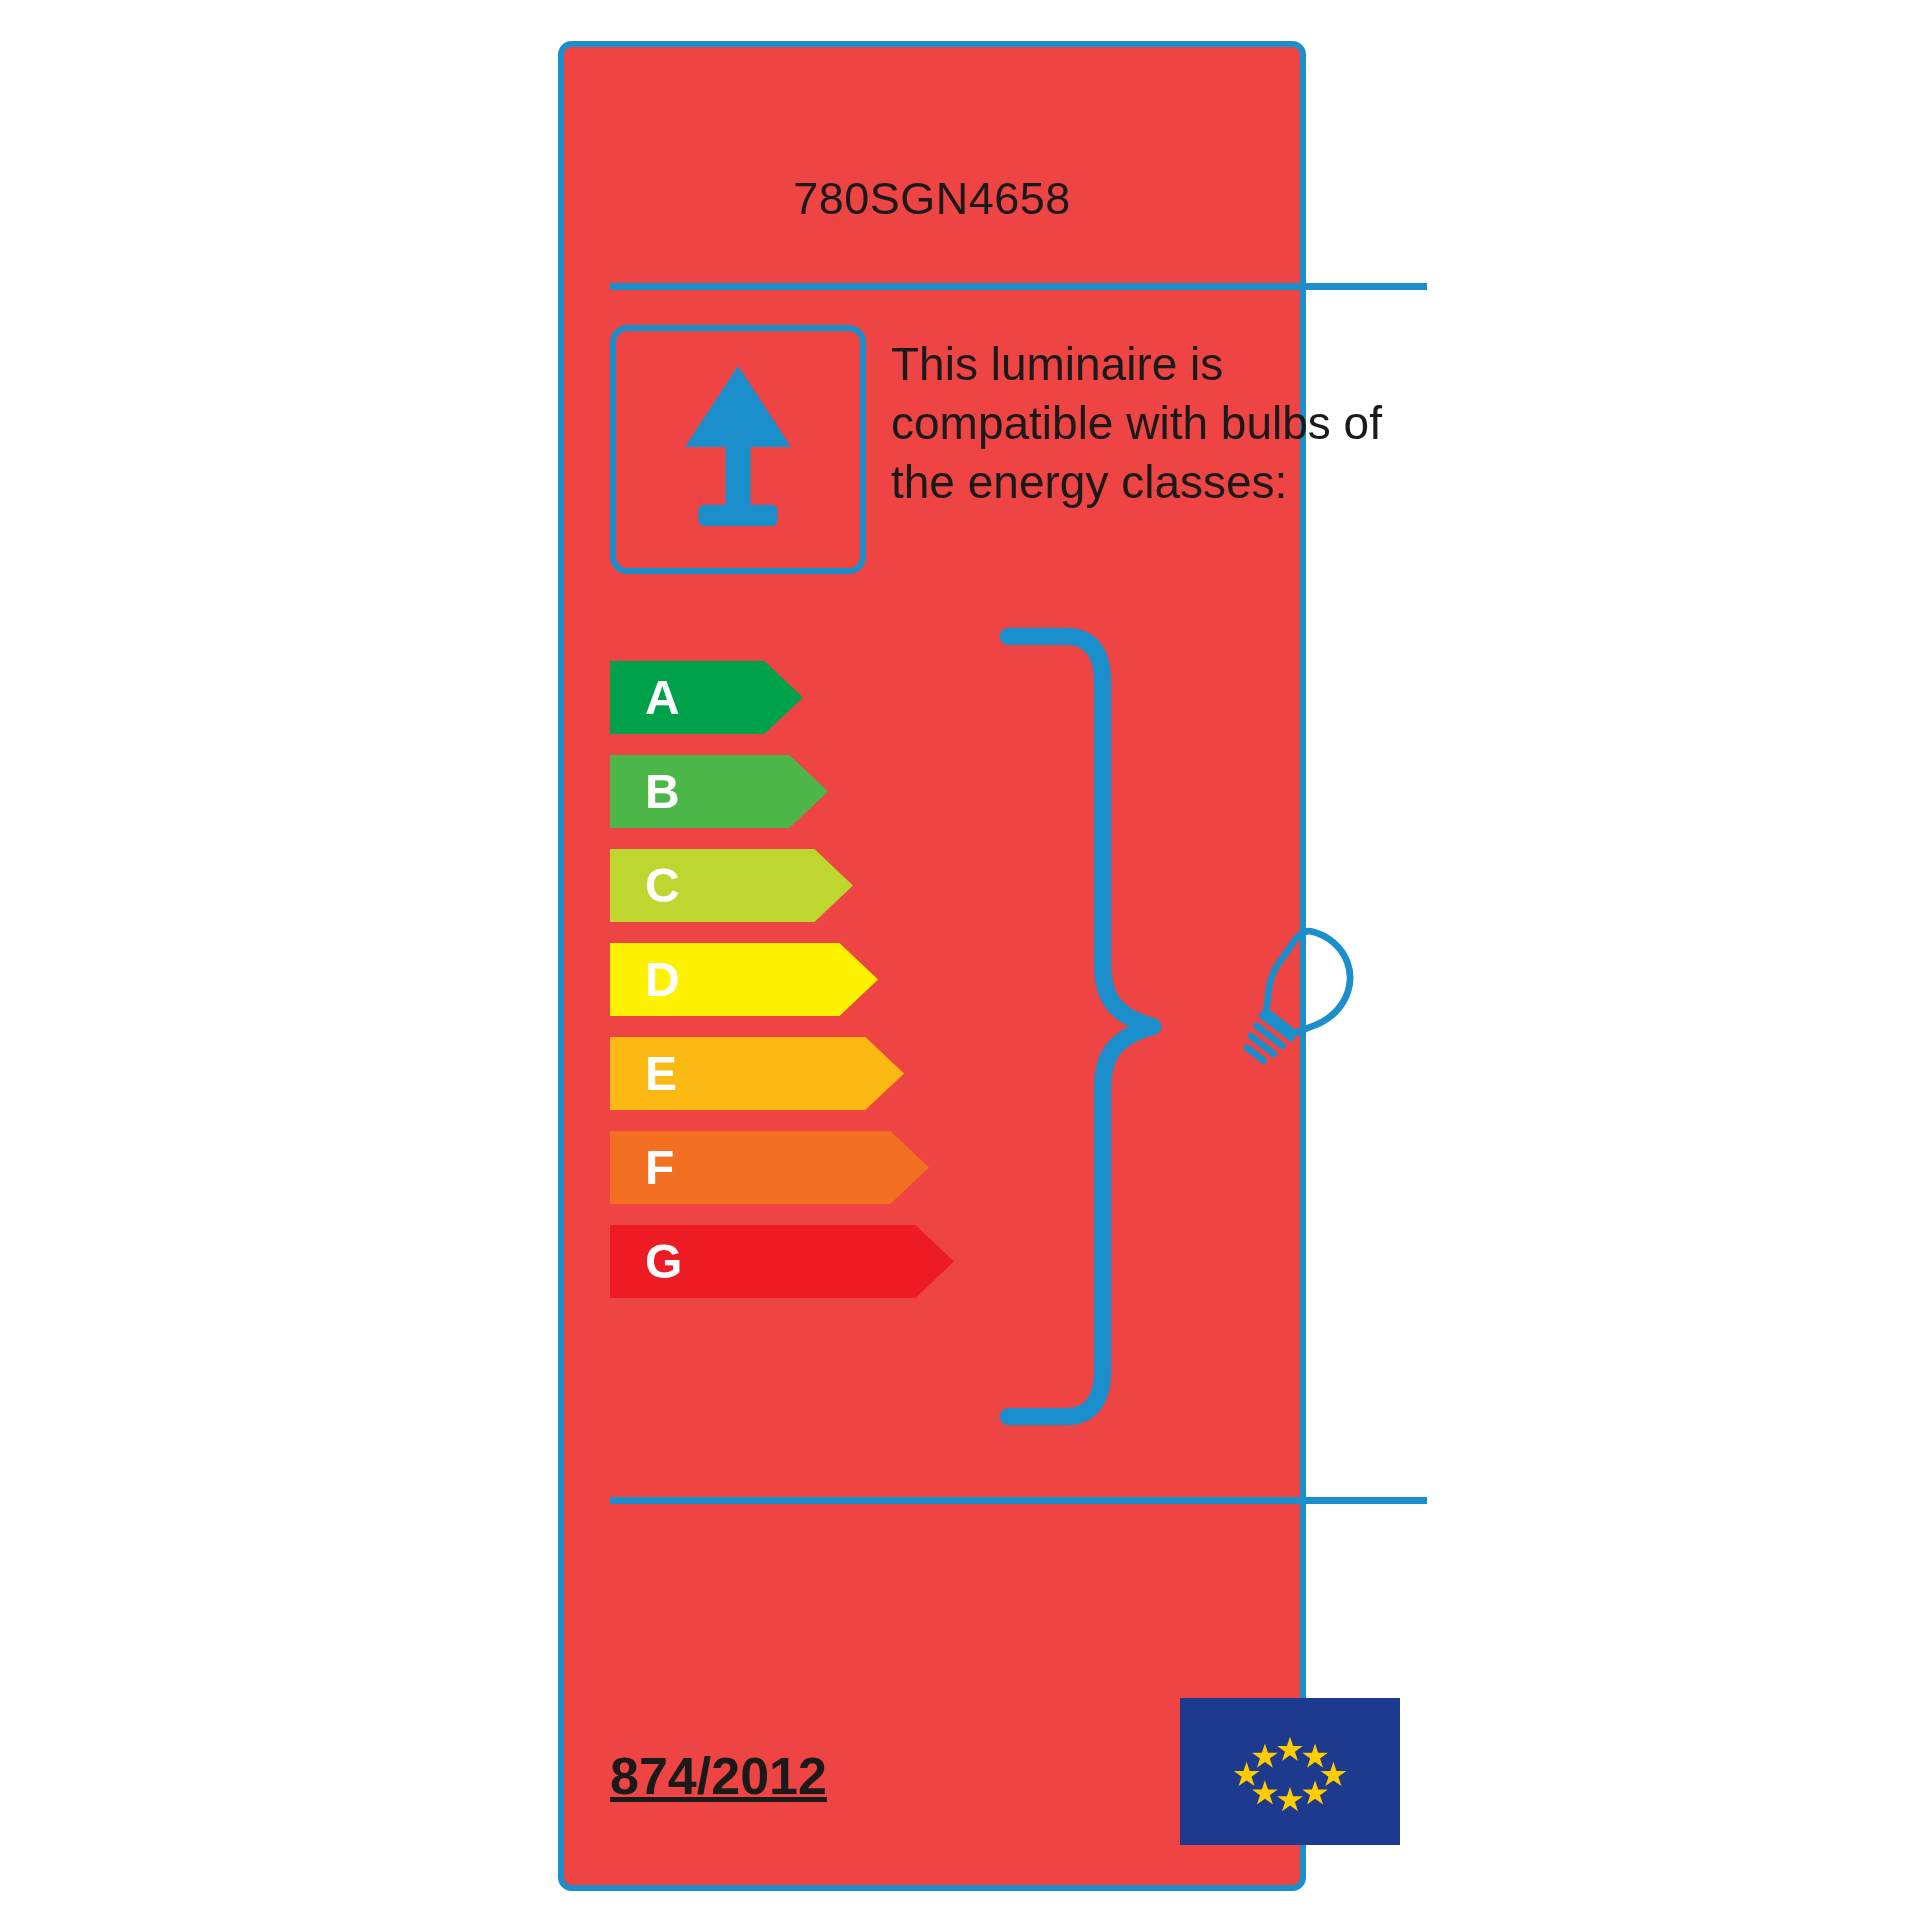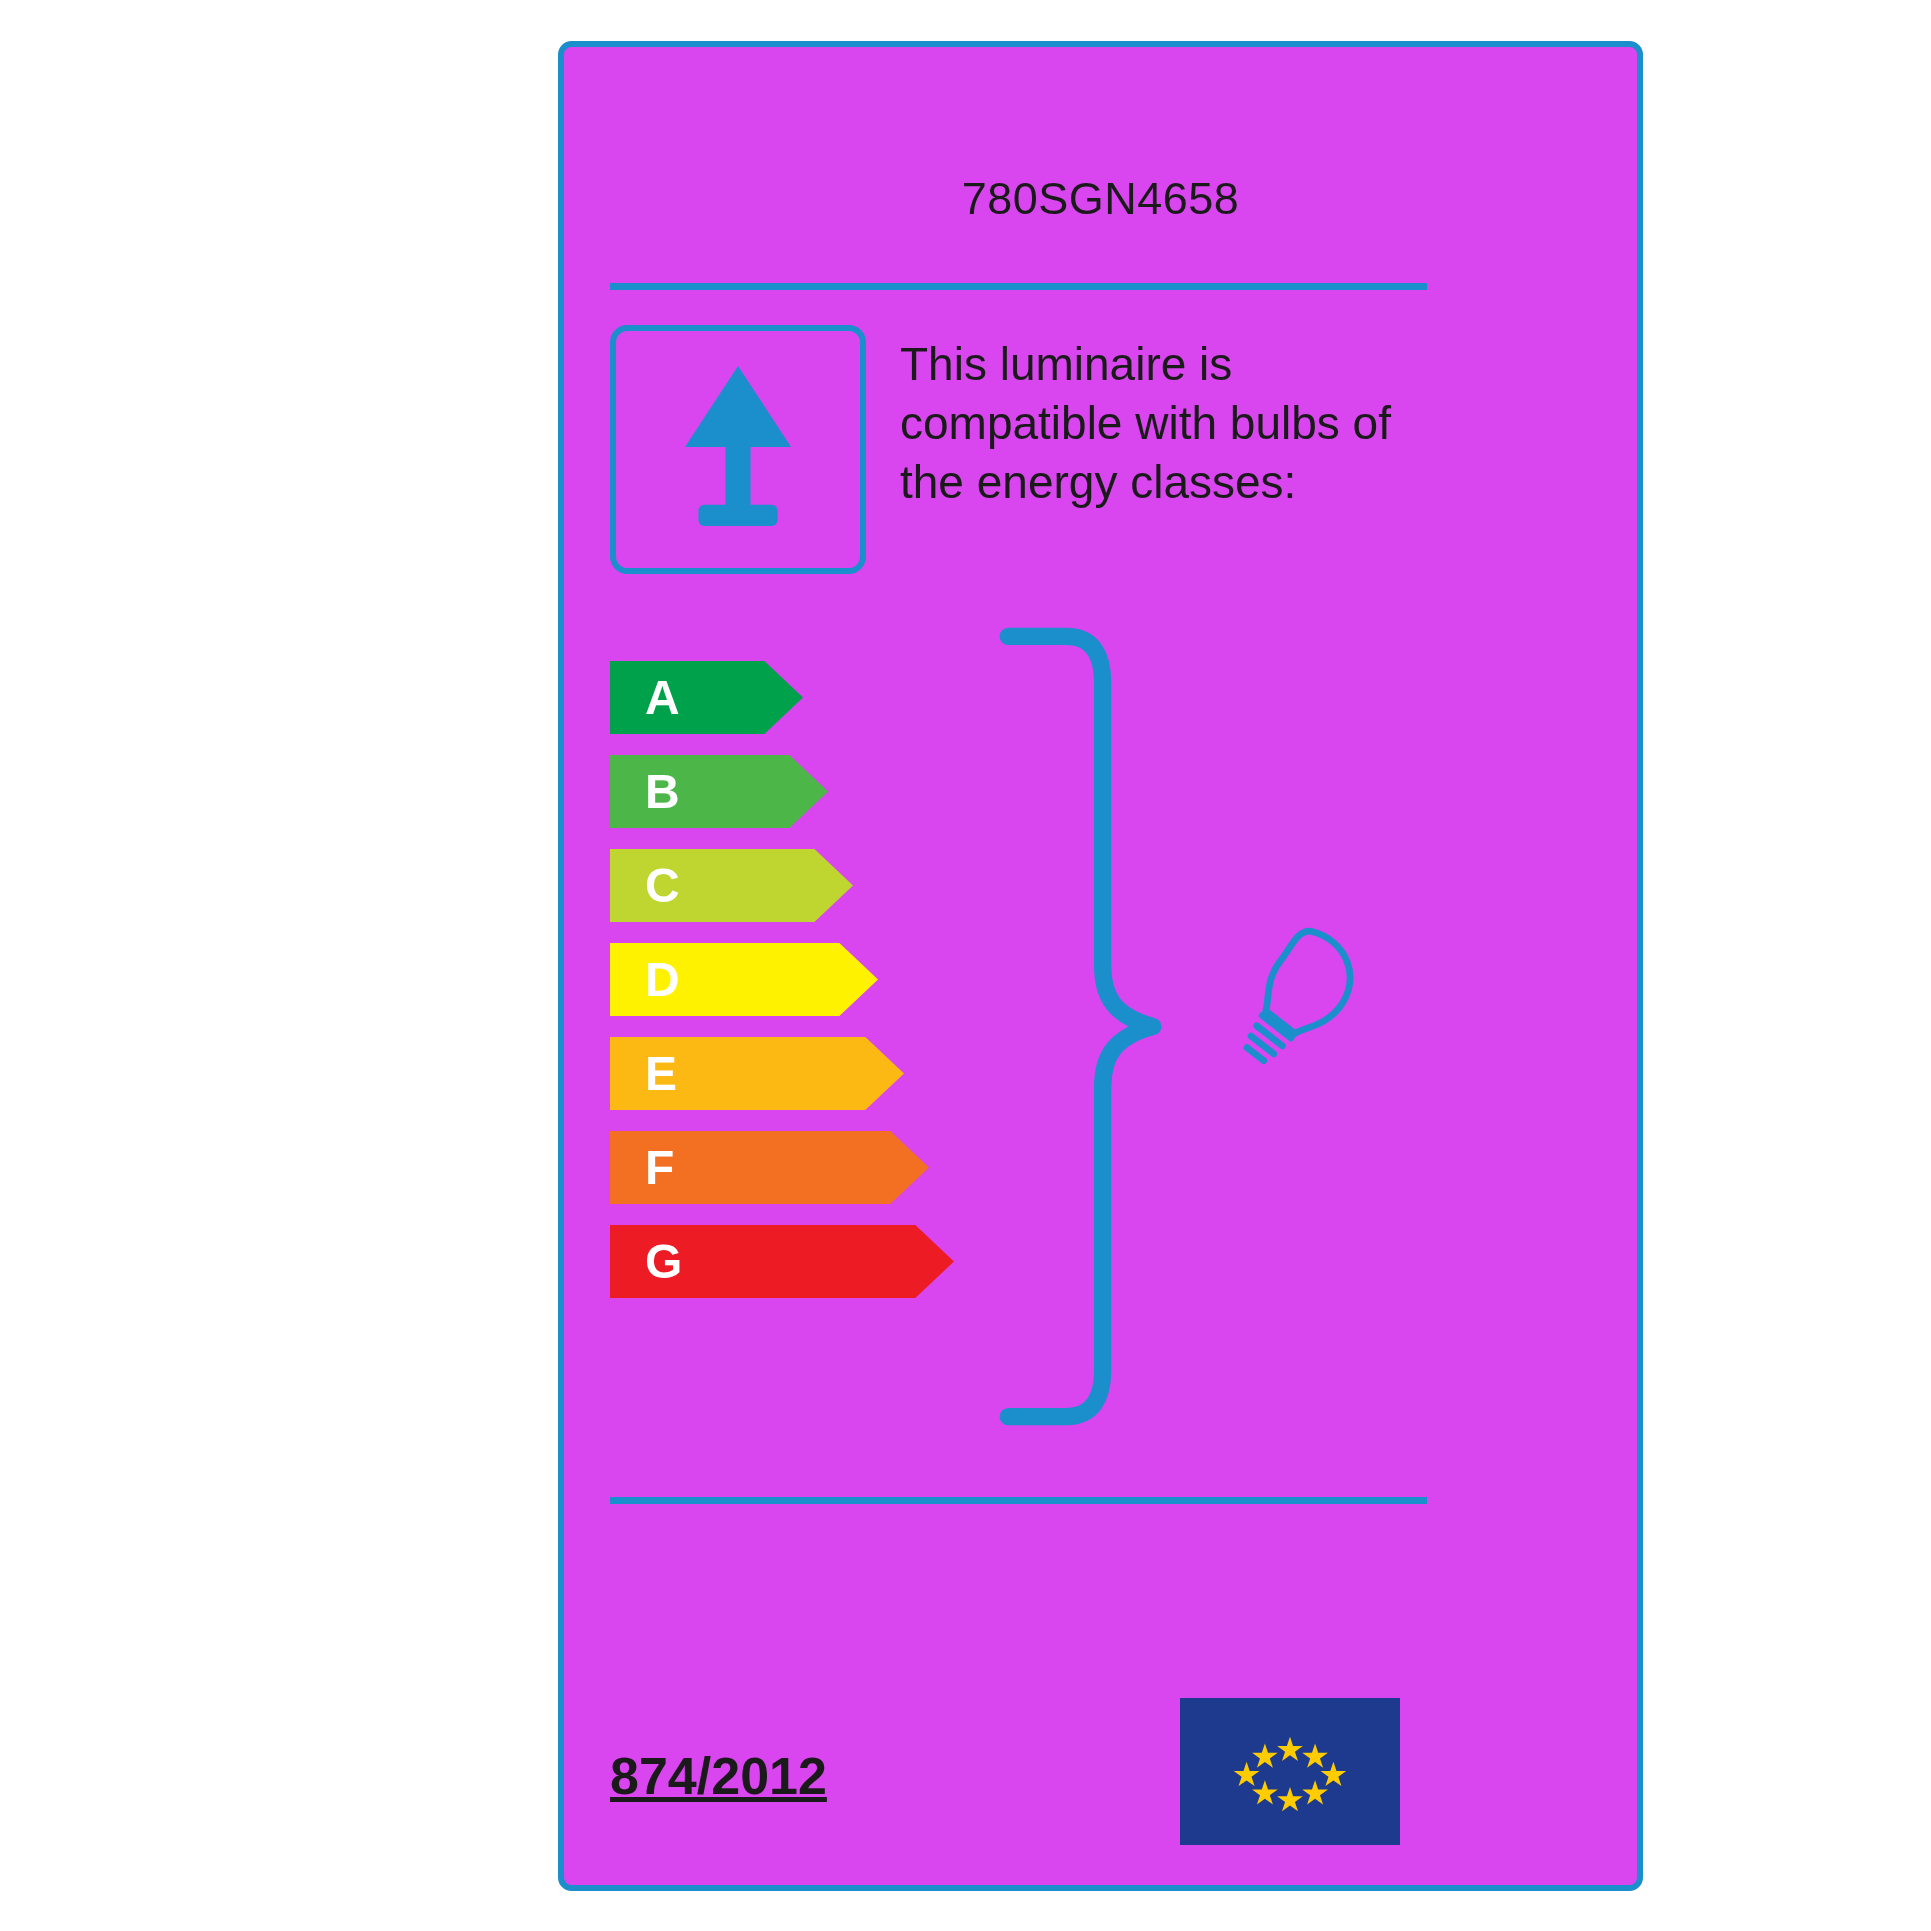--- a/index.html
+++ b/index.html
@@ -11,25 +11,25 @@
     overflow: hidden;
   }
   body {
     font-family: "Liberation Sans", sans-serif;
     -webkit-font-smoothing: antialiased;
   }
   .label-card {
     position: absolute;
     left: 558px;
     top: 41px;
-    width: 1085px;
+    width: 748px;
     height: 1850px;
     border: 6.8px solid #1b8fcb;
     border-radius: 13.5px;
-    background: #d946ef;
+    background: #ef4444;
     box-sizing: border-box;
   }
   .model-code {
     position: absolute;
     left: 0;
     top: 126px;
     width: 100%;
     text-align: center;
     font-size: 45px;
     color: #1a1a1a;
@@ -52,21 +52,21 @@
     width: 256px;
     height: 249px;
     border: 6.8px solid #1b8fcb;
     border-radius: 17.4px;
     box-sizing: border-box;
   }
   .lamp-box svg { display: block; margin: 27px auto 0; }
 
   .compat-text {
     position: absolute;
-    left: 336px;
+    left: 327px;
     top: 288px;
     width: 550px;
     font-size: 46px;
     line-height: 1.28;
     color: #1a1a1a;
   }
 
   .ladder {
     position: absolute;
     left: 46px;

